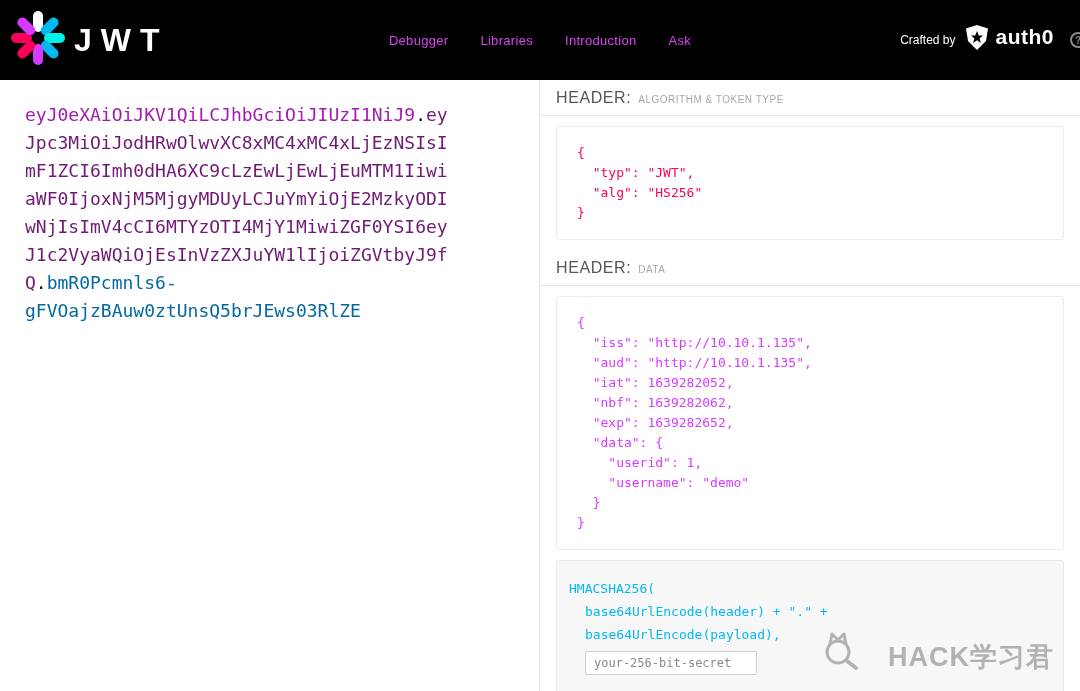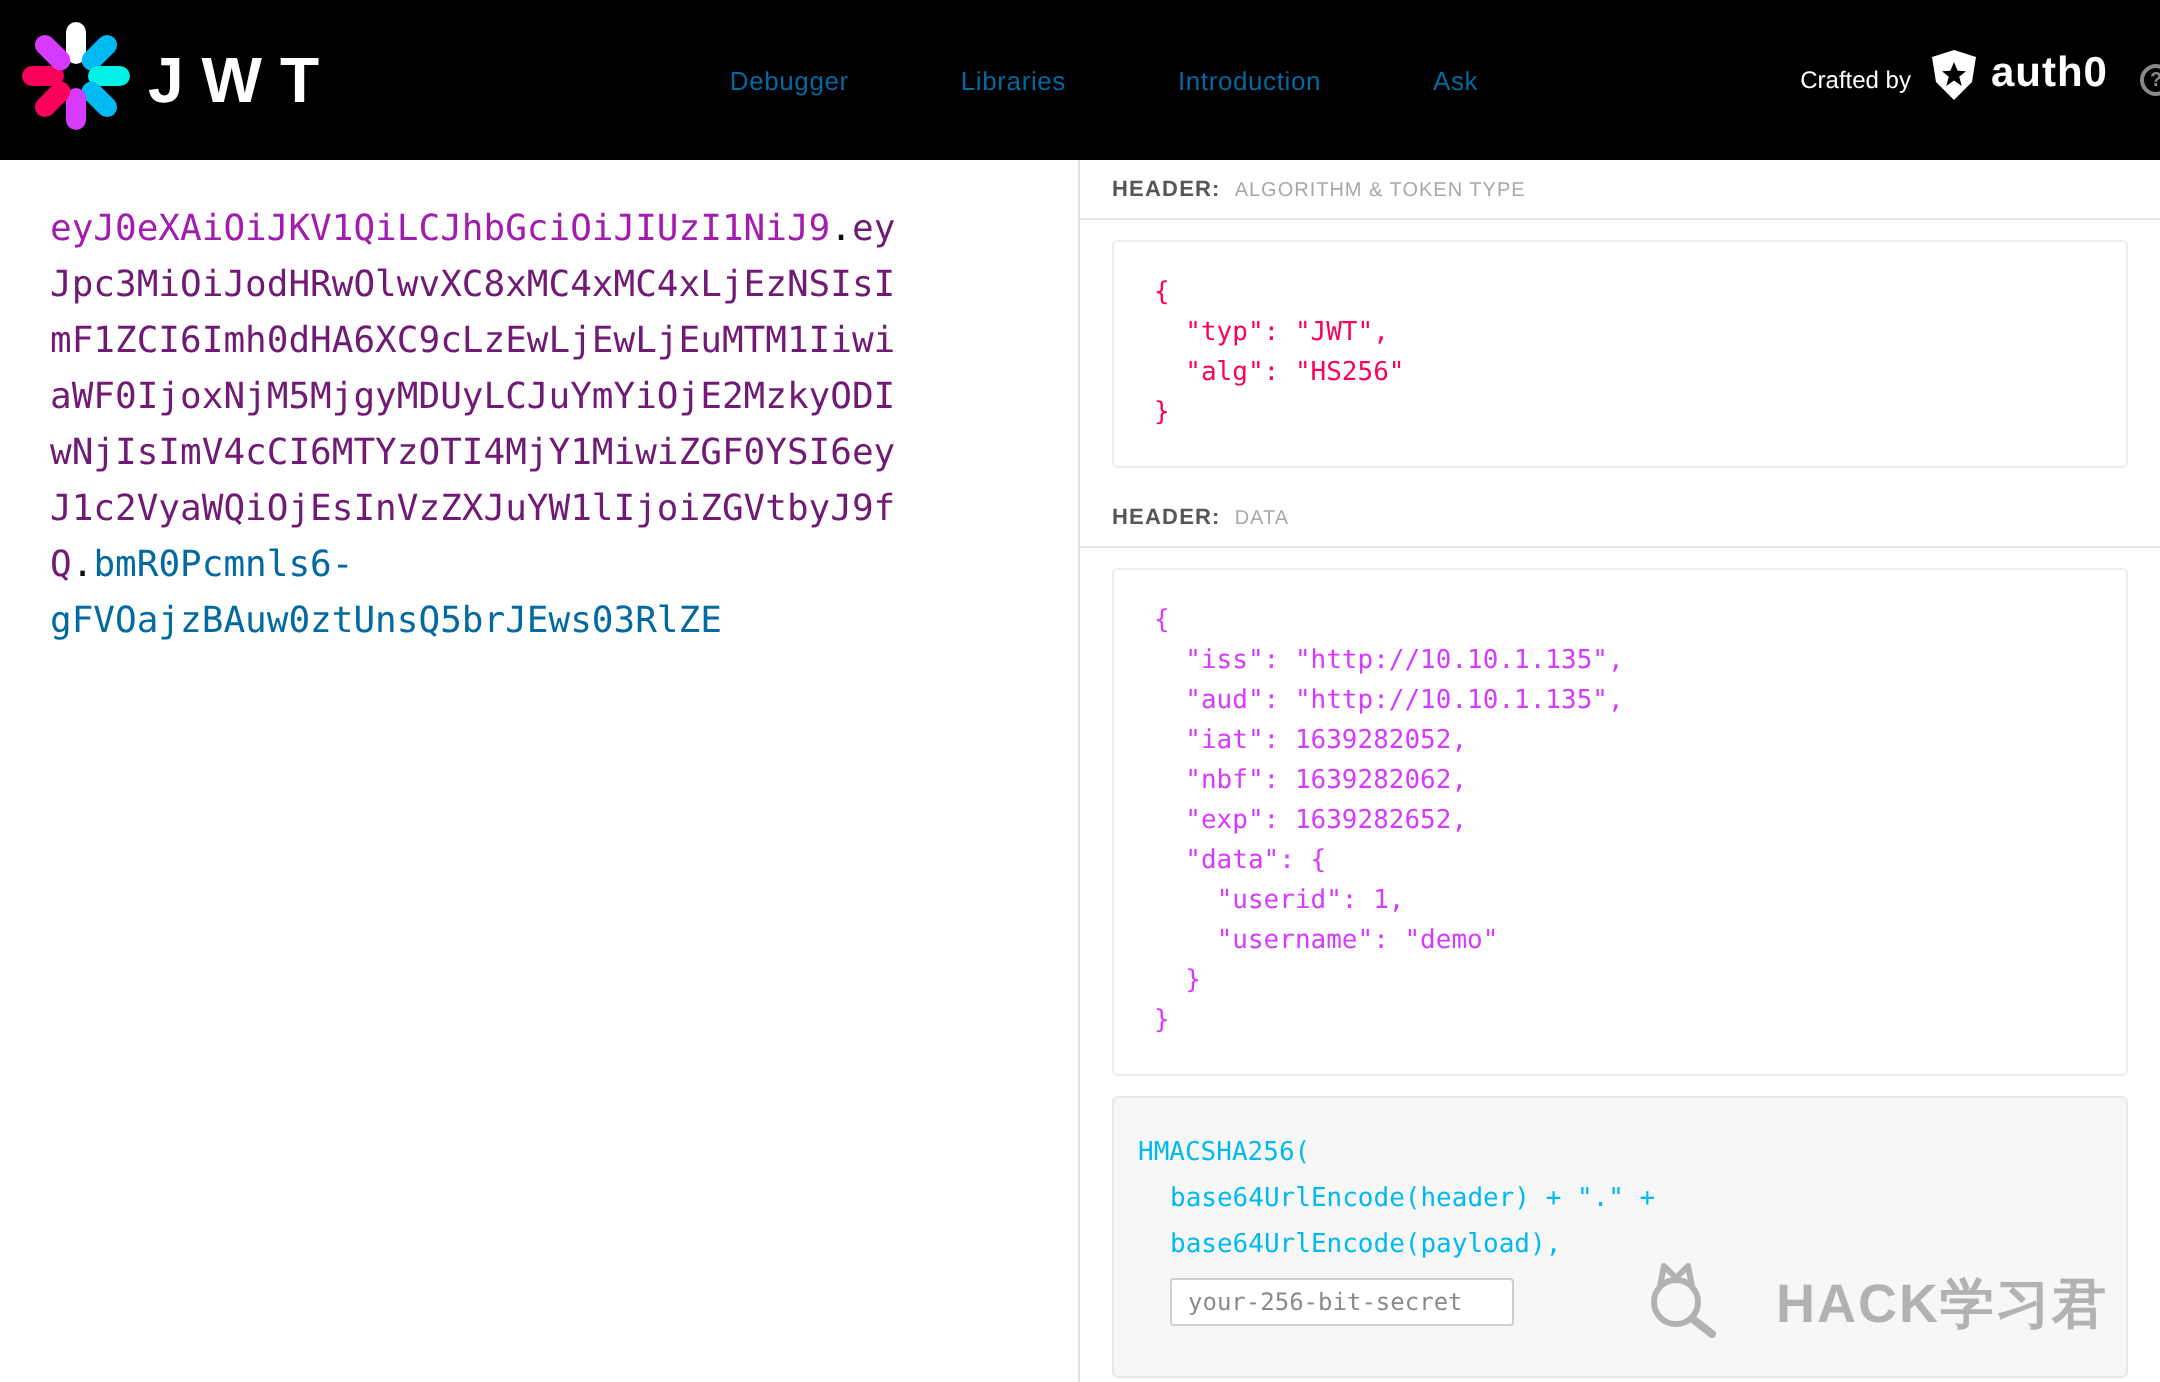--- a/index.html
+++ b/index.html
@@ -6,21 +6,21 @@
   html,body { width:1080px; height:691px; overflow:hidden; background:#fff;
               font-family:"Liberation Sans", sans-serif; }
   .page { position:relative; width:1080px; height:691px; }
 
   
   .navbar { position:relative; height:80px; background:#000; display:flex; align-items:center; }
   .logo { display:flex; align-items:center; gap:8px; padding-left:10px; cursor:pointer; }
   .logo-text { color:#fff; font-size:32px; font-weight:700; letter-spacing:9px; }
   .nav { position:absolute; left:50%; top:0; height:80px; transform:translateX(-50%);
          display:flex; align-items:center; gap:32px; }
-  .nav a { color:#0369a1; font-size:13px; text-decoration:none; letter-spacing:.3px; cursor:pointer;margin-left:24px; }
+  .nav a { color:#d946ef; font-size:13px; text-decoration:none; letter-spacing:.3px; cursor:pointer; }
   .crafted { position:absolute; right:0; top:0; height:80px; display:flex; align-items:center; gap:10px; }
   .crafted-label { color:#fff; font-size:12px; }
   .auth0 { display:flex; align-items:flex-start; gap:6px; cursor:pointer; }
   .auth0-text { color:#fff; font-size:21px; font-weight:700; letter-spacing:.5px; }
   .help-circle { width:16px; height:16px; border:2px solid #8a8a8a; border-radius:50%;
                  color:#8a8a8a; font-size:10px; font-weight:700; display:flex;
                  align-items:center; justify-content:center; margin-left:6px; margin-right:-6px; cursor:pointer; }
 
   
   .main { display:flex; height:611px; }
@@ -28,40 +28,40 @@
   .token { width:430px; font-family:"DejaVu Sans Mono", monospace; font-size:18px;
            line-height:28px; overflow-wrap:break-word; word-wrap:break-word; cursor:text; }
   .tok-header   { color:#a21caf; }
   .tok-payload  { color:#701a75; }
   .tok-signature{ color:#0369a1; }
   .tok-dot      { color:#0c0c0c; }
 
   .right-panel { flex:1; background:#fff; }
   .sec-head { display:flex; align-items:baseline; gap:7px; padding:9px 16px 8px;
               border-bottom:1px solid #e4e4e4; }
-  .sec-label { font-size:11px; font-weight:700; color:#56565a; letter-spacing:.6px; }
+  .sec-label { font-size:16px; font-weight:400; color:#56565a; letter-spacing:.6px; }
   .sec-sub   { font-size:10px; color:#a8a8a8; letter-spacing:.5px; }
   .code-box  { margin:10px 16px; border:1px solid #ececec; border-radius:3px;
                padding:16px 20px; cursor:text; }
   .code { font-family:"DejaVu Sans Mono", monospace; font-size:13px; line-height:20px;
           white-space:pre-wrap; }
   .code-red    { color:#fb015b; }
   .code-purple { color:#d63aff; }
 
   .verify-box { margin:10px 16px 0; background:#f7f7f7; border:1px solid #e8e8e8;
                 border-radius:3px; padding:16px 12px 18px;
                 font-family:"DejaVu Sans Mono", monospace; font-size:13px;
                 line-height:23px; color:#00b9f1; }
   .v-indent { padding-left:16px; }
   .secret-input { display:block; margin:5px 0 7px 16px; width:172px; padding:4px 8px;
                   border:1px solid #cfcfcf; border-radius:2px; background:#fff;
                   font-family:"DejaVu Sans Mono", monospace; font-size:12px; color:#8a8a8a; }
 
   
-  .watermark { position:absolute; right:26px; bottom:16px; display:flex; align-items:center;
+  .watermark { position:absolute; right:26px; bottom:16px; display:flex; align-items:flex-end;
                gap:24px; color:#a2a2a2; opacity:.8; z-index:5; pointer-events:none; }
   .watermark-text { font-size:27px; font-weight:700; letter-spacing:1px; }
 </style>
 </head>
 <body>
 
 <div class="page">
 
   <header class="navbar">
     <div class="logo">

